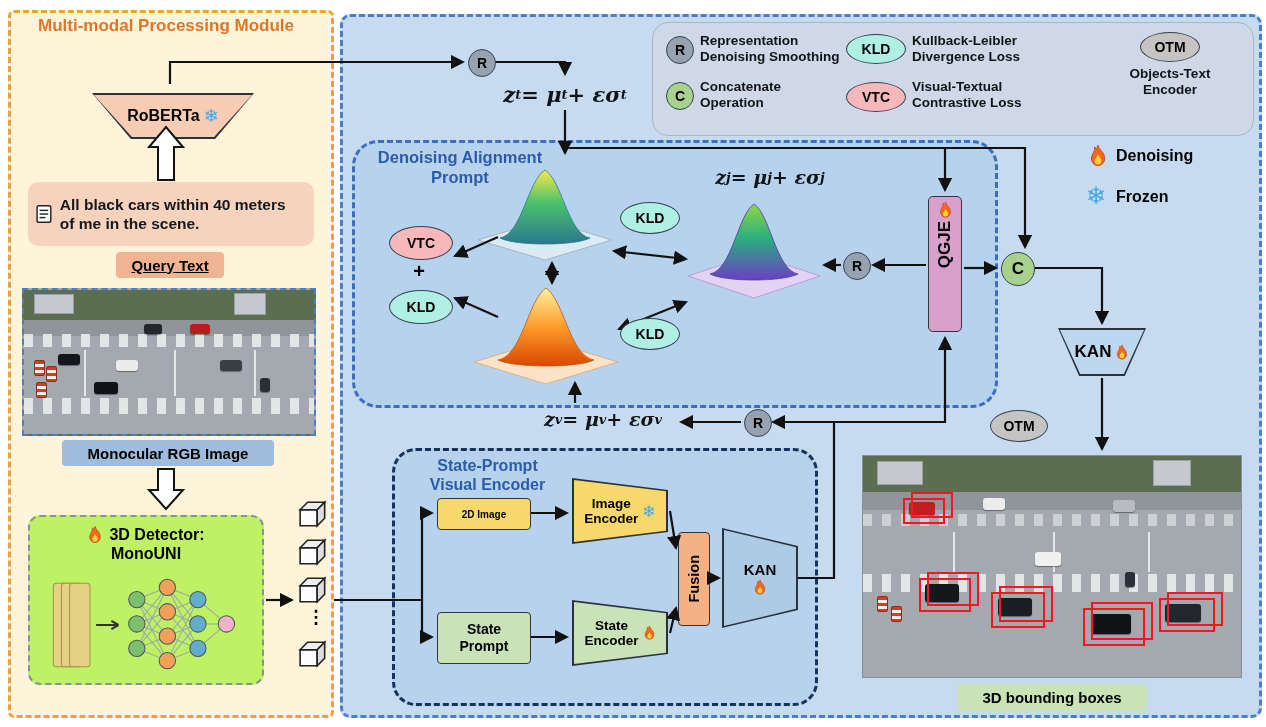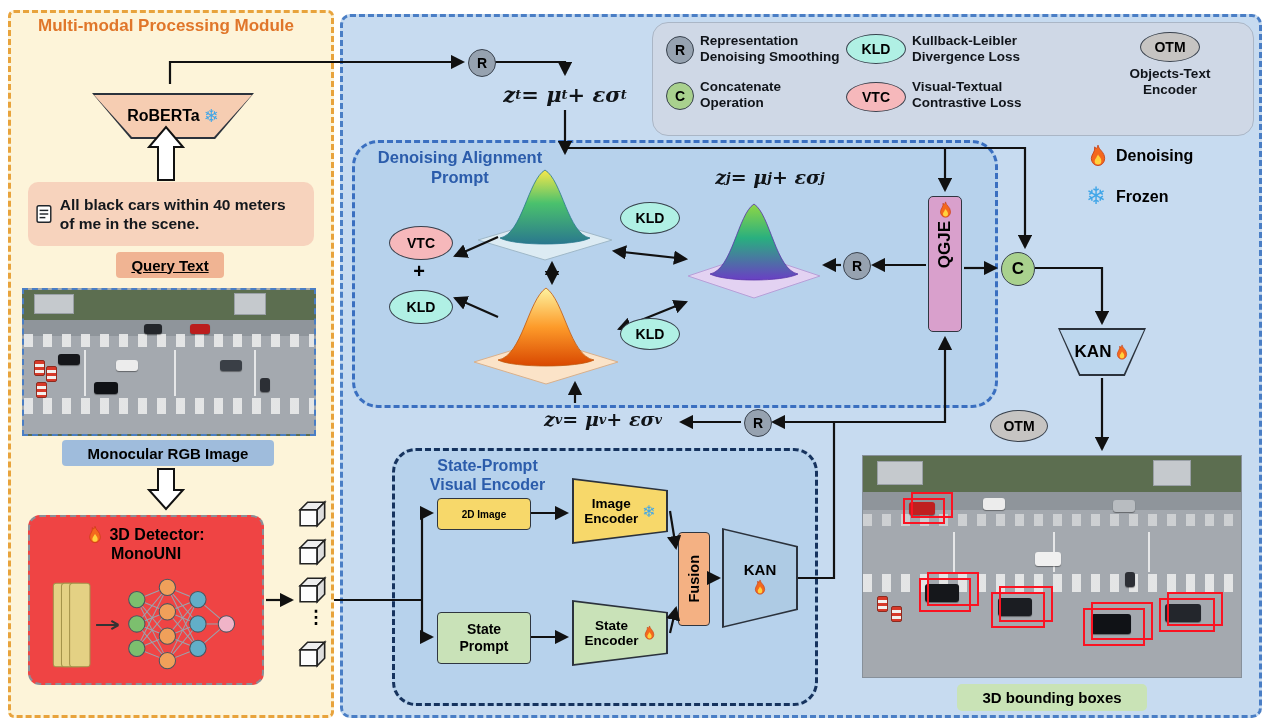--- a/index.html
+++ b/index.html
@@ -99,21 +99,21 @@
     <div class="car" style="left:120px;top:34px;width:18px;height:10px;background:#23262b;"></div>
     <div class="car" style="left:196px;top:70px;width:22px;height:11px;background:#3a3f46;"></div>
     <div class="car" style="left:70px;top:92px;width:24px;height:12px;background:#0f1115;"></div>
     <div class="car" style="left:236px;top:88px;width:10px;height:14px;background:#2c2f35;"></div>
     <div class="barrier" style="left:10px;top:70px;"></div>
     <div class="barrier" style="left:22px;top:76px;"></div>
     <div class="barrier" style="left:12px;top:92px;"></div>
   </div>
   <div class="abs cap" style="left:62px;top:440px;width:212px;height:26px;background:#9fbcdc;font-size:15px;">Monocular RGB Image</div>
 
-  <div class="abs" style="left:28px;top:515px;width:236px;height:170px;background:#ef4444;border:2.5px dashed #8a8f98;border-radius:12px;box-sizing:border-box;">
+  <div class="abs" style="left:28px;top:515px;width:236px;height:170px;background:#bef264;border:2.5px dashed #8a8f98;border-radius:12px;box-sizing:border-box;">
     <div style="display:flex;align-items:center;justify-content:center;gap:6px;margin-top:8px;font-weight:bold;font-size:16px;">
       <svg width="16" height="20" viewBox="0 0 24 28">
         <path d="M12 1 C13 7 20 9 20 17 A8 8.5 0 1 1 4 17 C4 12 9 9 8 3 C10 6 11 5 12 1 Z" fill="#f4681d" stroke="#c43a10"></path>
         <path d="M12 12 C13 15 16 16 16 20 A4 4.2 0 1 1 8 20 C8 17 11 16 11 13 C11.5 14.5 11.5 14 12 12 Z" fill="#ffd23e"></path>
       </svg>
       <span>3D Detector:</span>
     </div>
     <div style="text-align:center;font-weight:bold;font-size:16px;">MonoUNI</div>
     <svg id="nn-svg" viewBox="0 0 200 110" style="position:absolute;left:8px;top:52px;width:218px;height:112px;">
         <rect x="8" y="14" width="20" height="82" rx="3" fill="#e4d184" stroke="#a3924a"></rect>

